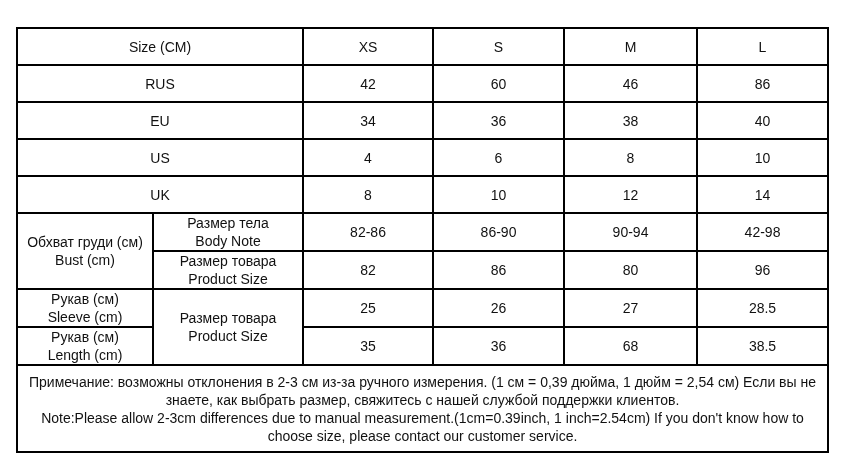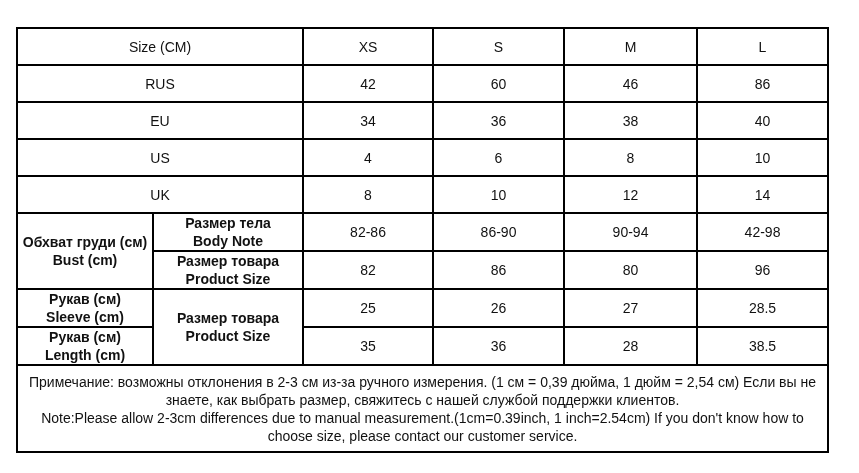--- a/index.html
+++ b/index.html
@@ -36,21 +36,20 @@
   td.note-cell {
     text-align: left;
     vertical-align: top;
     height: 85px;
     padding: 5px 7px;
     line-height: 19px;
     margin-left: 12px;
   }
   .two-line div {
     line-height: 18px;
-    font-weight: bold;
   }
 </style>
 </head>
 <body>
 
 <table class="size-chart">
   <colgroup>
     <col style="width:136px">
     <col style="width:150px">
     <col style="width:130px">
@@ -141,21 +140,21 @@
     <td>28.5</td>
   </tr>
 
   <tr class="grid-row">
     <td class="two-line">
       <div>Рукав (см)</div>
       <div>Length (cm)</div>
     </td>
     <td>35</td>
     <td>36</td>
-    <td>28</td>
+    <td>68</td>
     <td>38.5</td>
   </tr>
 
   <tr>
     <td colspan="6" class="note-cell">
       <div>Примечание: возможны отклонения в 2-3 см из-за ручного измерения. (1 см = 0,39 дюйма, 1 дюйм = 2,54 см) Если вы не знаете, как выбрать размер, свяжитесь с нашей службой поддержки клиентов.</div>
       <div>Note:Please allow 2-3cm differences due to manual measurement.(1cm=0.39inch, 1 inch=2.54cm) If you don't know how to choose size, please contact our customer service.</div>
     </td>
   </tr>
 </tbody>

